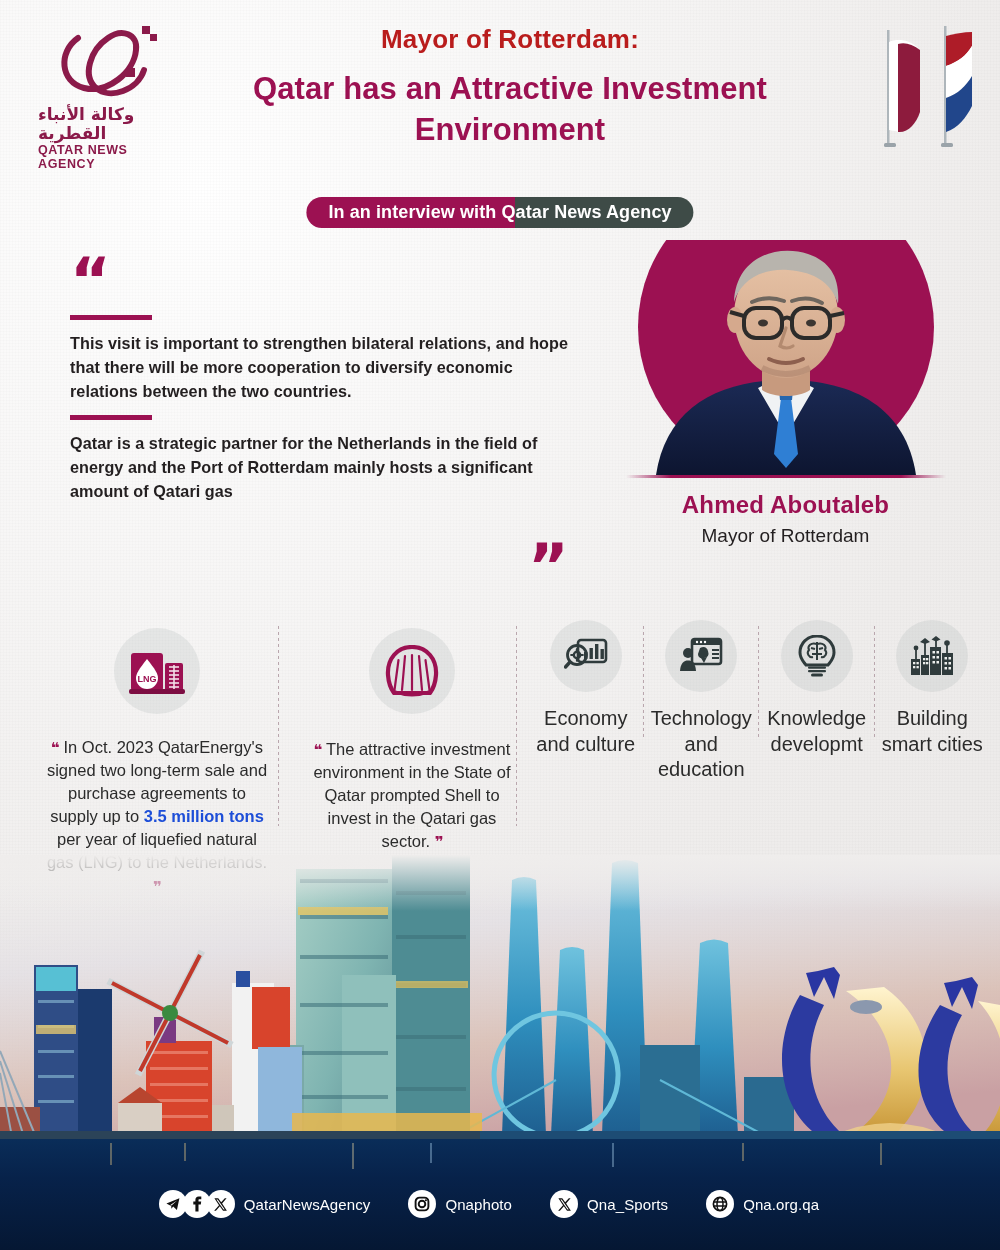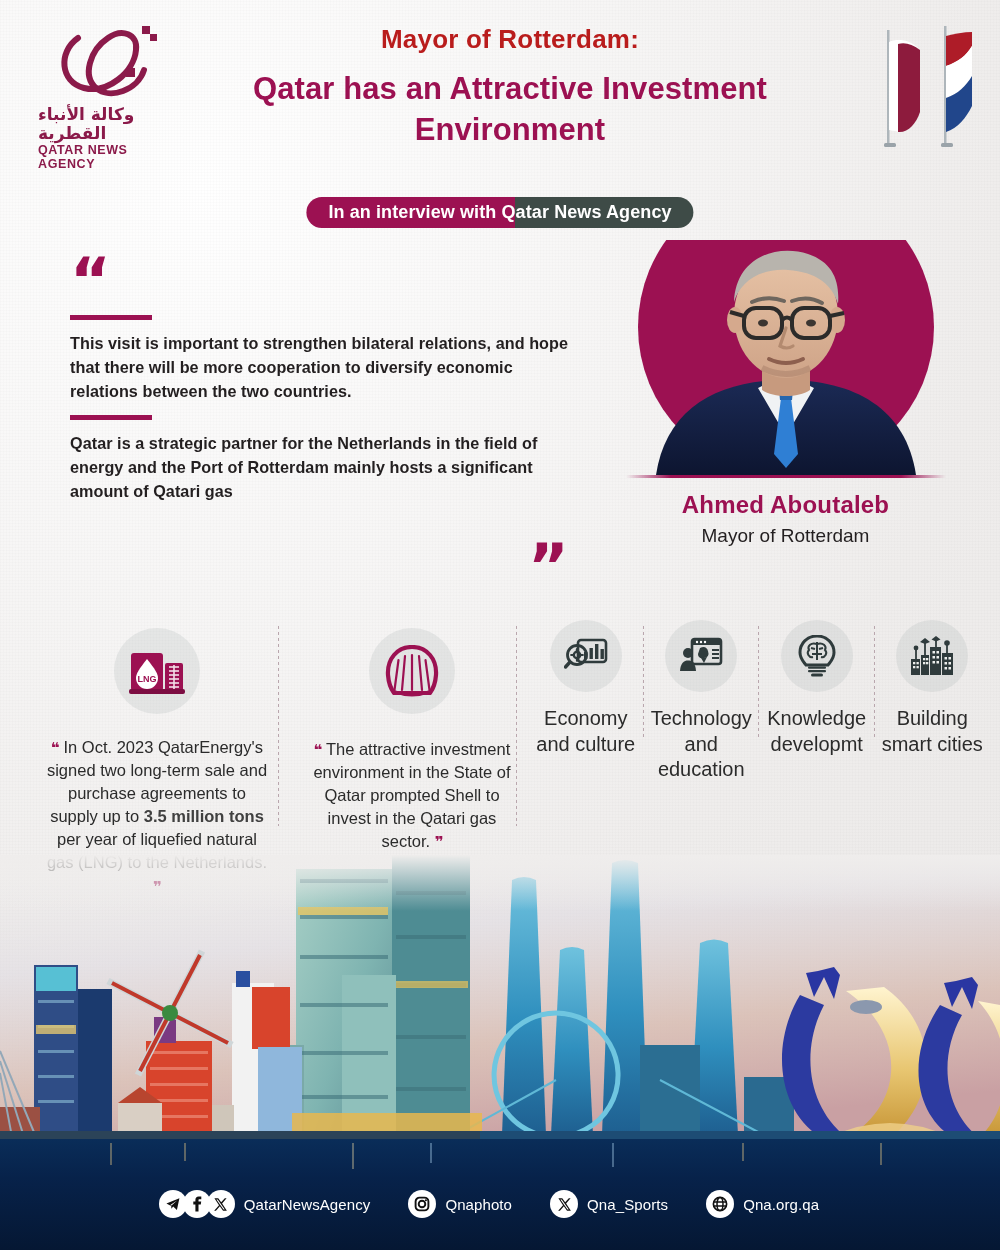--- a/index.html
+++ b/index.html
@@ -124,21 +124,21 @@
   #lng-col { position: absolute; left: 42px; top: 8px; width: 230px; text-align: center; }
   #lng-col .icon-circle { margin: 0 auto; }
   #lng-text {
     margin-top: 22px; font-size: 16.5px; line-height: 1.4; color: #2b2b2b;
     text-align: center;
   }
   .inline-q {
     color: #9c1152; font-weight: 900; font-family: "DejaVu Sans", sans-serif;
     font-size: 15px; letter-spacing: -1px;
   }
-  .hl { color: #404040; font-weight: 700; }
+  .hl { color: #1d4ed8; font-weight: 700; }
 
   #shell-col { position: absolute; left: 302px; top: 8px; width: 220px; text-align: center; }
   #shell-col .icon-circle { margin: 0 auto; }
   #shell-text {
     margin-top: 24px; font-size: 16.5px; line-height: 1.4; color: #2b2b2b;
     text-align: center;
   }
 
   .v-divider {
     position: absolute; width: 1px;

